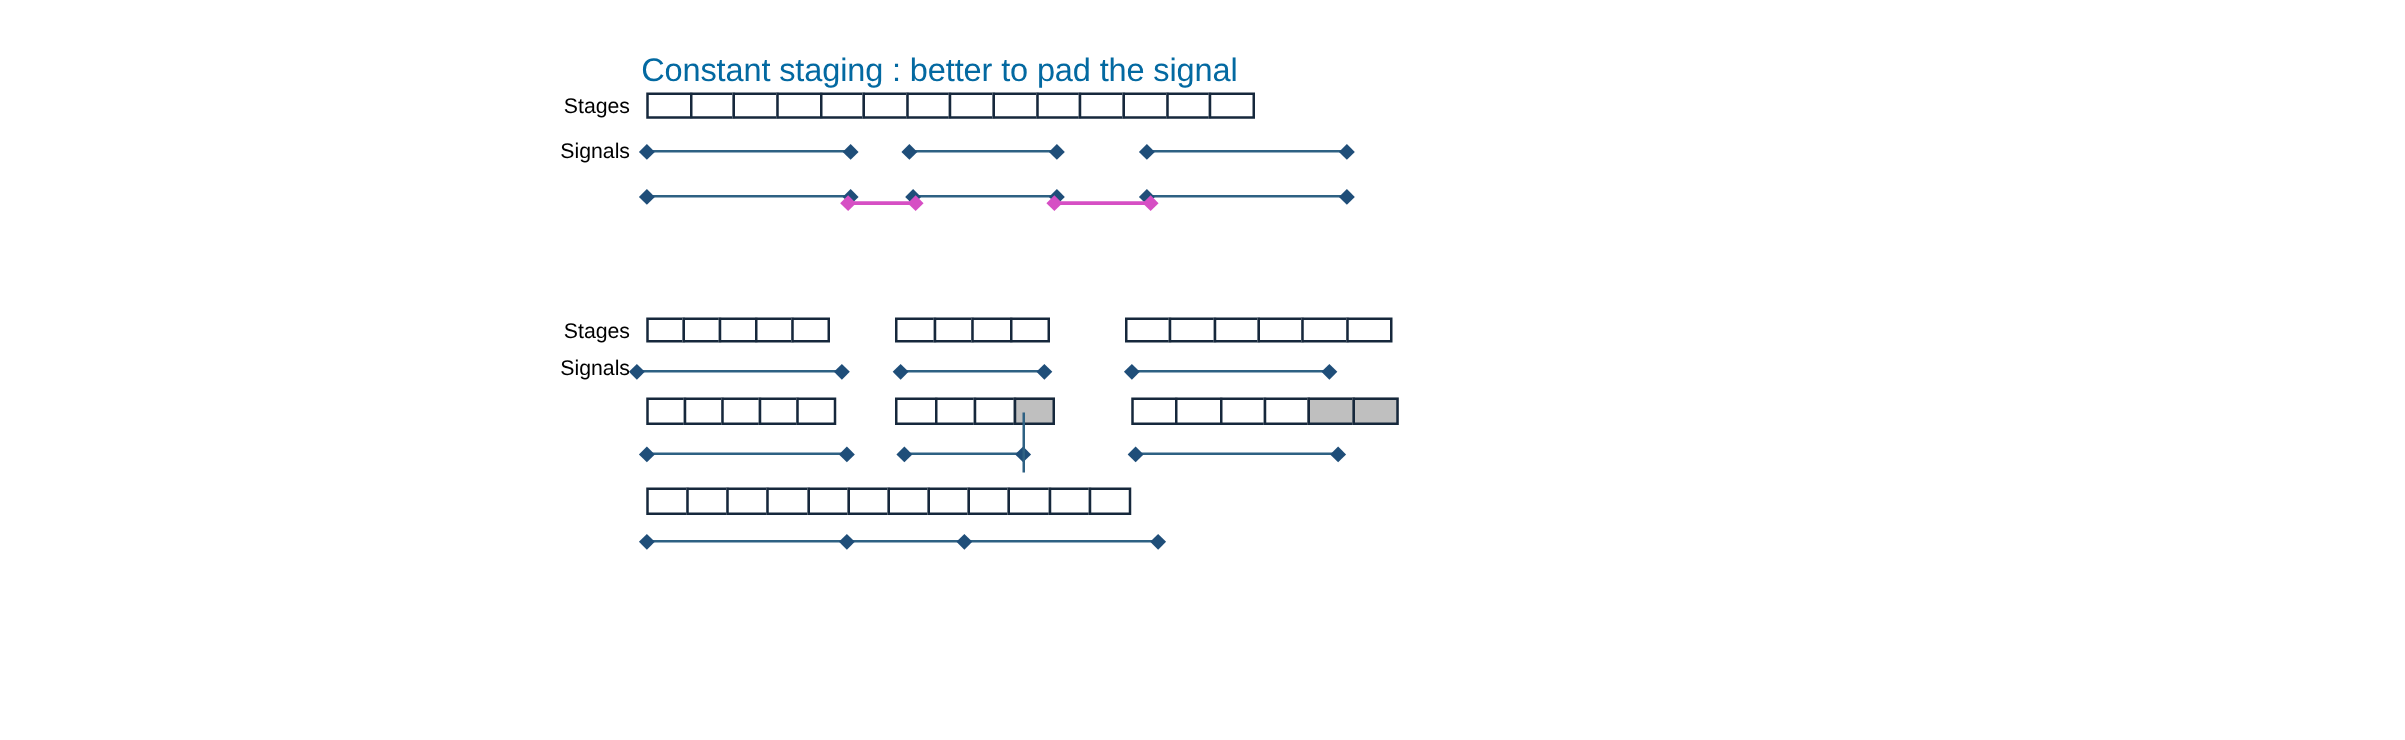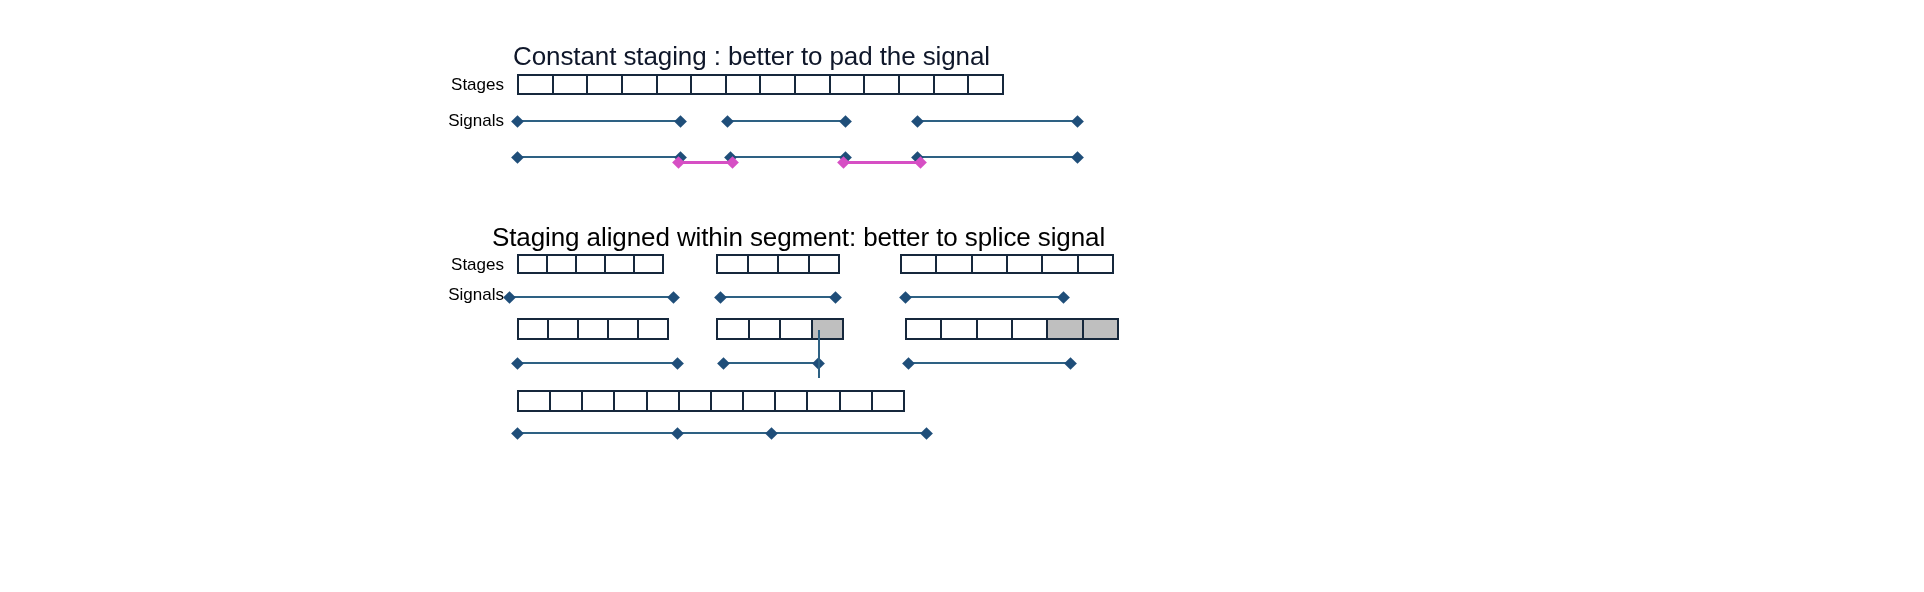--- a/index.html
+++ b/index.html
@@ -64,21 +64,21 @@
   .vline{
     position:absolute;
     width:2px;
     background:#2e6183;
   }
 </style>
 </head>
 <body>
 
 <div id="canvas">
-    <div class="title" style="left: 513px; top: 41px; color: #0f172a;">Constant staging : better to pad the signal</div>
+    <div class="title" style="left: 513px; top: 41px; color: #0369a1;">Constant staging : better to pad the signal</div>
     <div class="rowlabel" style="left: 448px; top: 75px; width: 56px;">Stages</div>
     <div class="rowlabel" style="left: 442px; top: 111px; width: 62px;">Signals</div>
     <div class="stagebar" style="left: 517px; top: 74px; width: 513px; height: 21px;">
       <div class="cell" style="width: 36.6429px; border-color: rgb(22, 40, 60); background: rgb(255, 255, 255);"></div>
       <div class="cell" style="width: 36.6429px; border-color: rgb(22, 40, 60); background: rgb(255, 255, 255);"></div>
       <div class="cell" style="width: 36.6429px; border-color: rgb(22, 40, 60); background: rgb(255, 255, 255);"></div>
       <div class="cell" style="width: 36.6429px; border-color: rgb(22, 40, 60); background: rgb(255, 255, 255);"></div>
       <div class="cell" style="width: 36.6429px; border-color: rgb(22, 40, 60); background: rgb(255, 255, 255);"></div>
       <div class="cell" style="width: 36.6429px; border-color: rgb(22, 40, 60); background: rgb(255, 255, 255);"></div>
       <div class="cell" style="width: 36.6429px; border-color: rgb(22, 40, 60); background: rgb(255, 255, 255);"></div>
@@ -107,21 +107,20 @@
     <div class="dia" style="left: 840.5px; top: 152.5px; background: rgb(31, 78, 121);"></div>
     <div class="signal" style="left: 917px; top: 156px; width: 160px; background: rgb(46, 97, 131);"></div>
     <div class="dia" style="left: 912.5px; top: 152.5px; background: rgb(31, 78, 121);"></div>
     <div class="dia" style="left: 1072.5px; top: 152.5px; background: rgb(31, 78, 121);"></div>
     <div class="signal pink" style="left: 678px; top: 161px; width: 54px; background: rgb(214, 79, 196);"></div>
     <div class="dia pink" style="left: 673.5px; top: 157.5px; background: rgb(214, 79, 196);"></div>
     <div class="dia pink" style="left: 727.5px; top: 157.5px; background: rgb(214, 79, 196);"></div>
     <div class="signal pink" style="left: 843px; top: 161px; width: 77px; background: rgb(214, 79, 196);"></div>
     <div class="dia pink" style="left: 838.5px; top: 157.5px; background: rgb(214, 79, 196);"></div>
     <div class="dia pink" style="left: 915.5px; top: 157.5px; background: rgb(214, 79, 196);"></div>
-    <div class="title" style="left: 492px; top: 222px; color: rgb(0, 0, 0);">Staging aligned within segment: better to splice signal</div>
     <div class="rowlabel" style="left: 448px; top: 255px; width: 56px;">Stages</div>
     <div class="rowlabel" style="left: 436px; top: 285px; width: 68px;">Signals</div>
     <div class="stagebar" style="left: 517px; top: 254px; width: 155px; height: 20px;">
       <div class="cell" style="width: 31px; border-color: rgb(22, 40, 60); background: rgb(255, 255, 255);"></div>
       <div class="cell" style="width: 31px; border-color: rgb(22, 40, 60); background: rgb(255, 255, 255);"></div>
       <div class="cell" style="width: 31px; border-color: rgb(22, 40, 60); background: rgb(255, 255, 255);"></div>
       <div class="cell" style="width: 31px; border-color: rgb(22, 40, 60); background: rgb(255, 255, 255);"></div>
       <div class="cell" style="width: 31px; border-color: rgb(22, 40, 60); background: rgb(255, 255, 255);"></div>
     </div>
     <div class="stagebar" style="left: 716px; top: 254px; width: 130px; height: 20px;">

